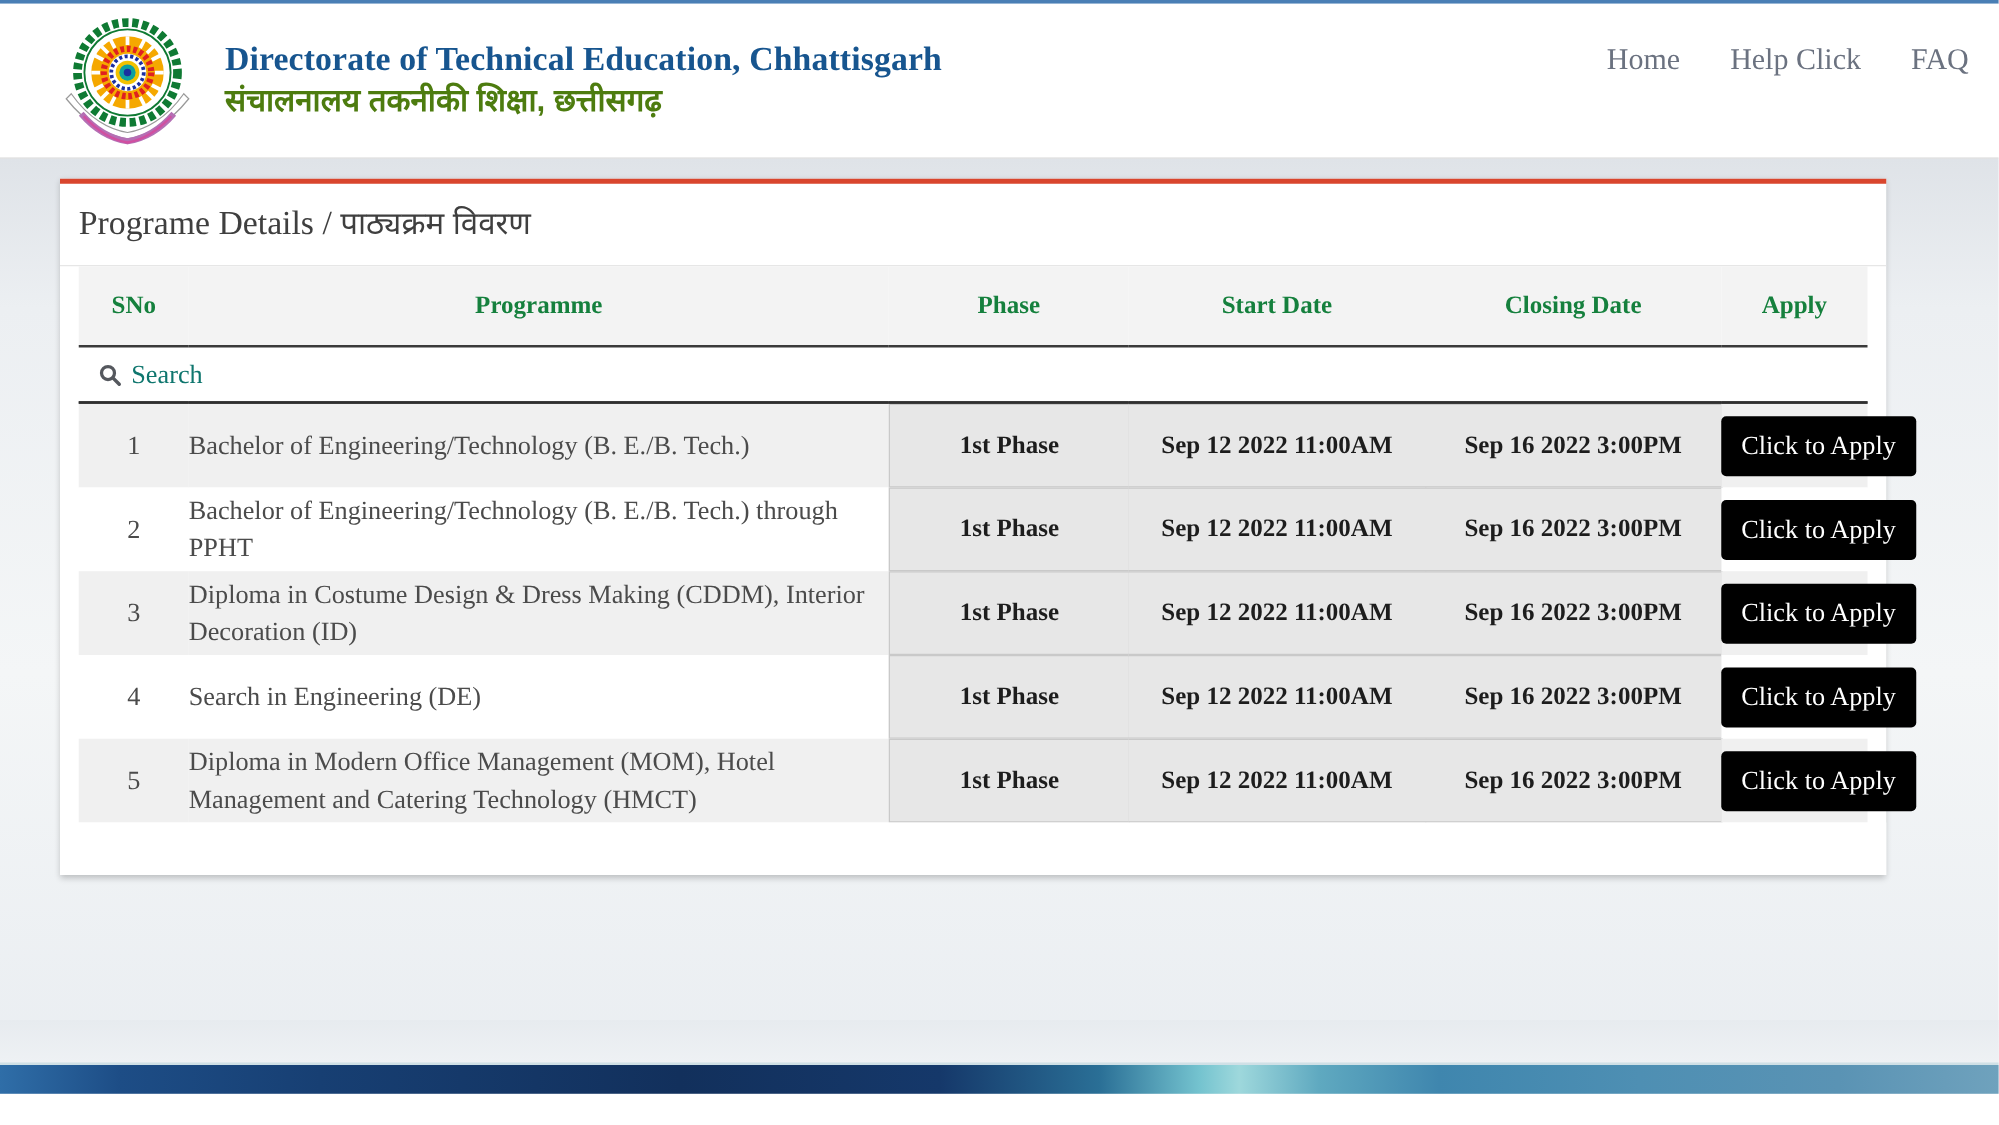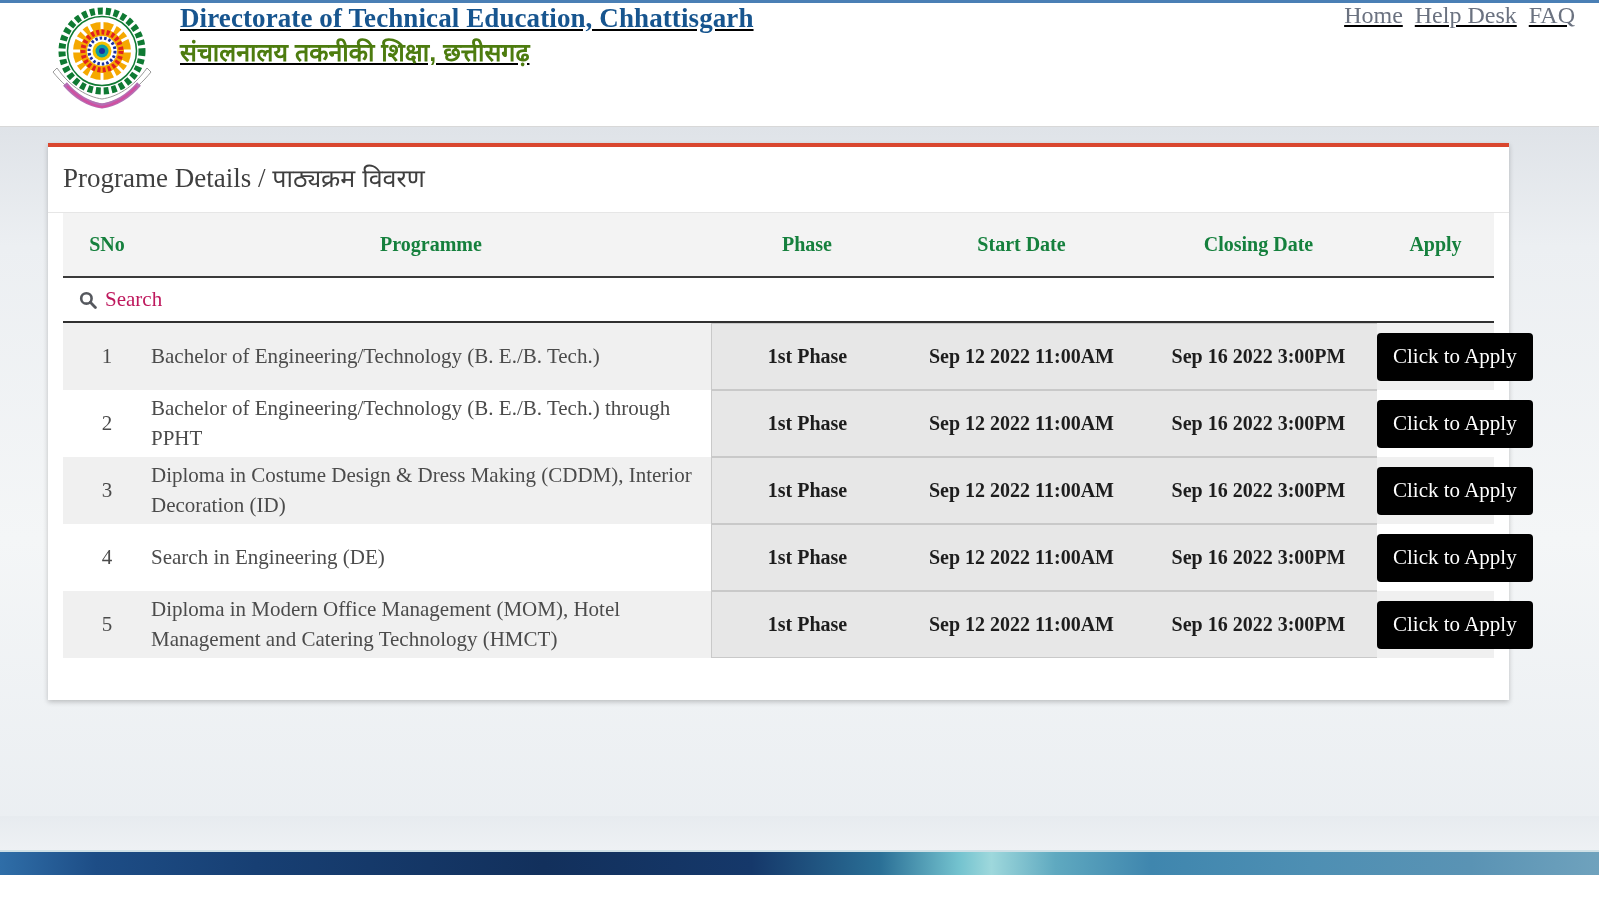--- a/index.html
+++ b/index.html
@@ -16,25 +16,24 @@
     height: 3px;
     width: 100%;
     background: #4a7fb5;
   }
 
   
   .site-header {
     height: 124px;
     background: #ffffff;
     display: flex;
-    align-items: flex-start;
+    align-items: center;
     padding: 0 24px 0 40px;
     border-bottom: 1px solid #d8d8d8;
     position: relative;
-    text-decoration: underline;
   }
   .logo-wrap {
     width: 124px;
     height: 110px;
     flex: 0 0 124px;
     display: flex;
     align-items: center;
     justify-content: center;
   }
   .brand-text { margin-left: 16px; }
@@ -52,21 +51,21 @@
     color: #4d7c0f;
     line-height: 1.3;
     margin-top: 2px;
     white-space: nowrap;
     font-family: "Liberation Sans", "DejaVu Sans", sans-serif;
   }
   .nav {
     margin-left: auto;
     display: flex;
     align-items: center;
-    gap: 12px;
+    gap: 40px;
     padding-bottom: 34px;
   }
   .nav a {
     color: #6b7280;
     text-decoration: none;
     font-size: 24px;
     line-height: 1;
     white-space: nowrap;
   }
 
@@ -139,21 +138,21 @@
     width: 100%;
   }
   .search-icon {
     width: 18px; height: 18px;
     flex: 0 0 18px;
     display: inline-block;
     position: relative;
   }
   .search-icon svg { display: block; }
   .search-ph {
-    color: #be185d;
+    color: #0f766e;
     font-size: 21px;
     line-height: 1;
   }
 
   tbody.body-rows tr { vertical-align: middle; }
   tbody.body-rows tr.odd td  { background: #f0f0f0; }
   tbody.body-rows tr.even td { background: #ffffff; }
   tbody.body-rows td {
     padding: 0;
     border: none;
@@ -288,21 +287,21 @@
     </svg>
   </div>
 
   <div class="brand-text">
     <div class="brand-en">Directorate of Technical Education, Chhattisgarh</div>
     <div class="brand-hi">संचालनालय तकनीकी शिक्षा, छत्तीसगढ़</div>
   </div>
 
   <nav class="nav">
     <a href="#">Home</a>
-    <a href="#">Help Desk</a>
+    <a href="#">Help Click</a>
     <a href="#">FAQ</a>
   </nav>
 </div>
 
 <div class="page-body">
 
   <div class="card">
 
     <div class="card-title"><span>Programe Details / </span><span class="hi">पाठ्यक्रम विवरण</span></div>
 

